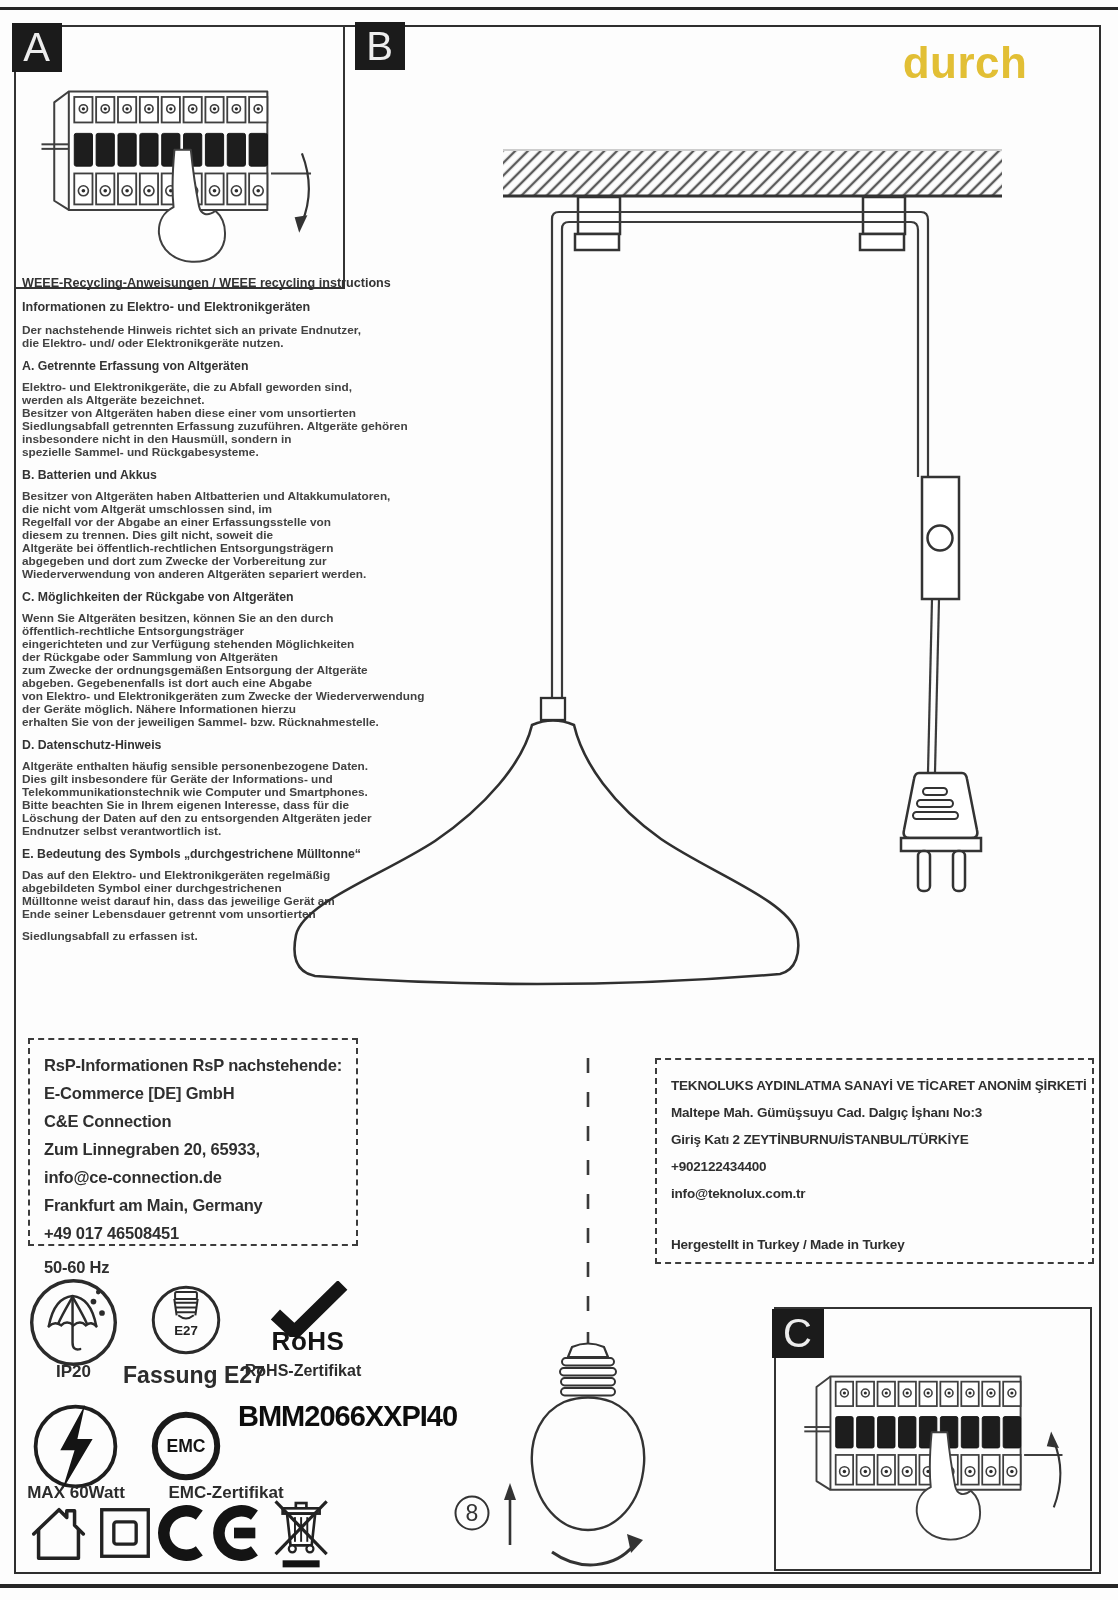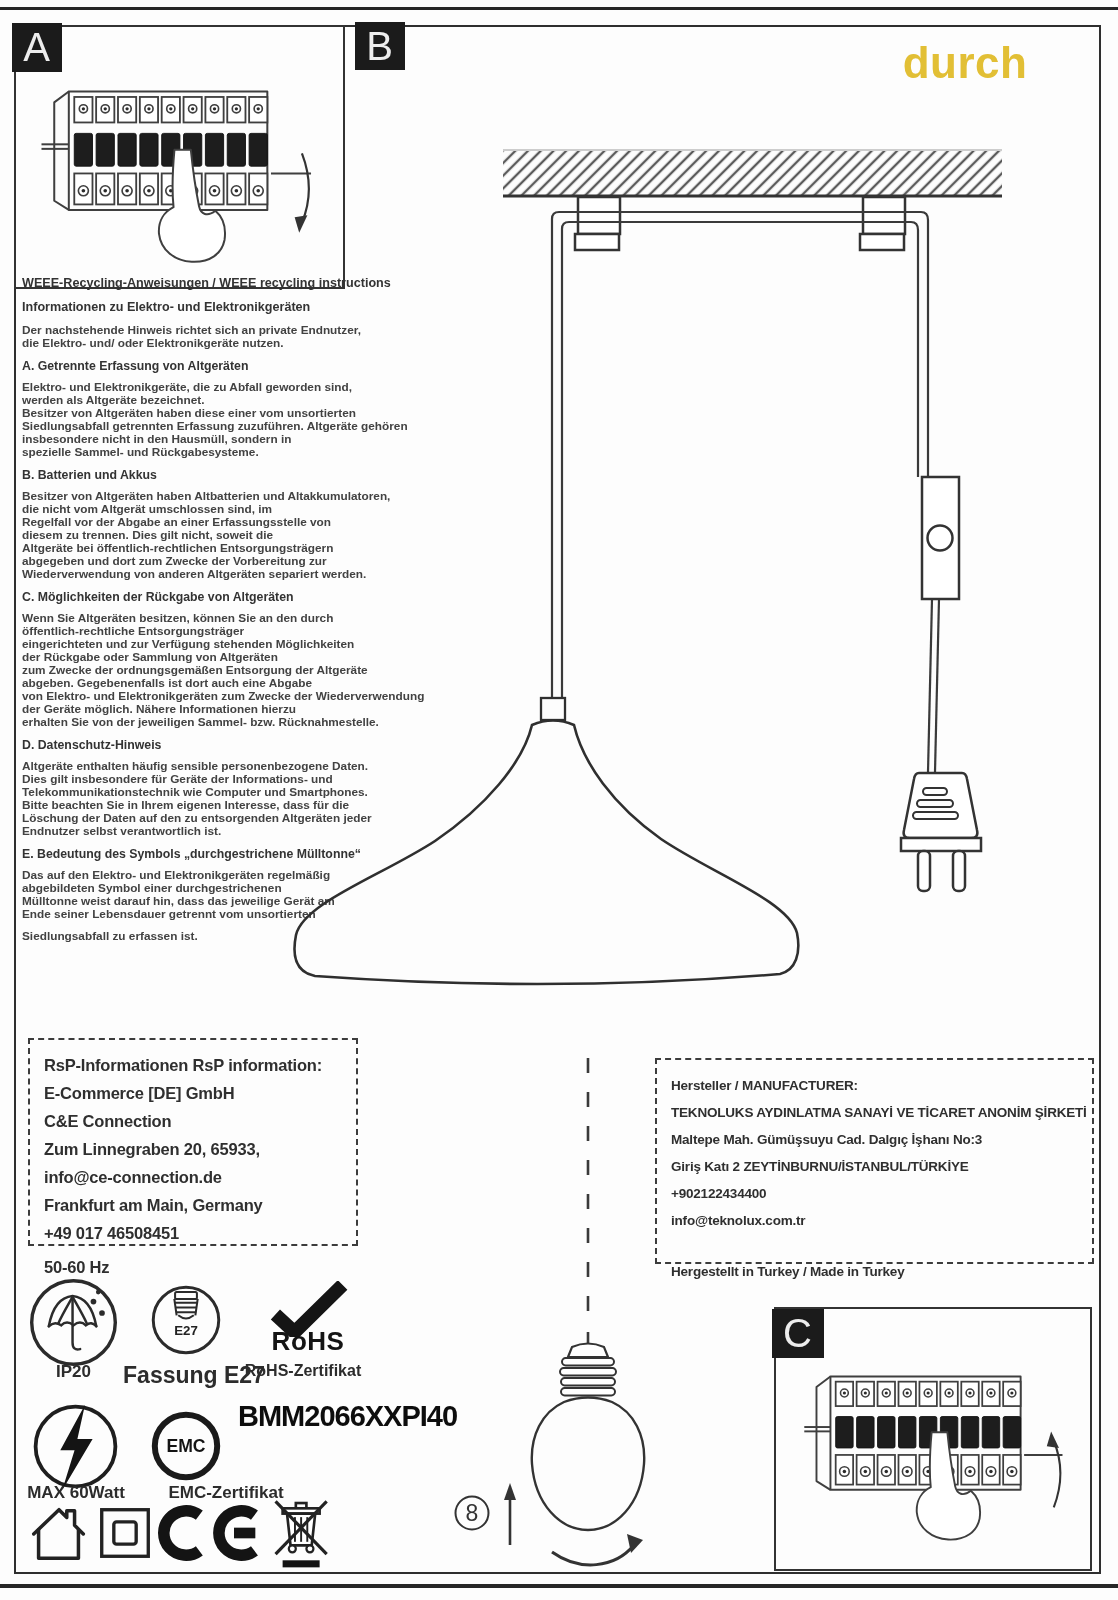--- a/index.html
+++ b/index.html
@@ -161,32 +161,31 @@
       <rect x="698" y="716" width="12" height="40" rx="5"></rect>
       <rect x="733" y="716" width="12" height="40" rx="5"></rect>
     </g>
     <g fill="none" stroke="#2f2f2f" stroke-width="2.6">
       <rect x="321" y="563" width="24" height="22" stroke-width="2.3"></rect>
       <path d="M312 590 C303 628 265 672 215 706 C163 740 83 768 76 800 C72 820 75 837 95 841 Q333 858 560 839 C576 835 581 818 577 798 C569 766 491 738 441 704 C393 670 363 628 354 590 Q333 581 312 590 Z"></path>
     </g>
   </svg>
 
   <div class="abs dashbox rsp" style="left:28px;top:1038px;width:298px;height:182px;">
-    <div>RsP-Informationen RsP information:</div>
+    <div>RsP-Informationen RsP nachstehende:</div>
     <div>E-Commerce [DE] GmbH</div>
     <div>C&amp;E Connection</div>
     <div>Zum Linnegraben 20, 65933,</div>
     <div>info@ce-connection.de</div>
     <div>Frankfurt am Main, Germany</div>
     <div>+49 017 46508451</div>
     <div style="margin-top:6px;">50-60 Hz</div>
   </div>
 
   <div class="abs dashbox mfr" style="left:655px;top:1058px;width:407px;height:178px;">
-    <div>Hersteller / MANUFACTURER:</div>
     <div>TEKNOLUKS AYDINLATMA SANAYİ VE TİCARET ANONİM ŞİRKETİ</div>
     <div>Maltepe Mah. Gümüşsuyu Cad. Dalgıç İşhanı No:3</div>
     <div>Giriş Katı 2 ZEYTİNBURNU/İSTANBUL/TÜRKİYE</div>
     <div>+902122434400</div>
     <div>info@teknolux.com.tr</div>
     <div class="madein">Hergestellt in Turkey / Made in Turkey</div>
   </div>
 
   <svg class="abs" style="left:430px;top:1040px;" width="280" height="535" viewBox="0 0 280 535">
     <line x1="158" y1="18" x2="158" y2="290" stroke="#3a3a3a" stroke-width="2.6" stroke-dasharray="15 19"></line>

